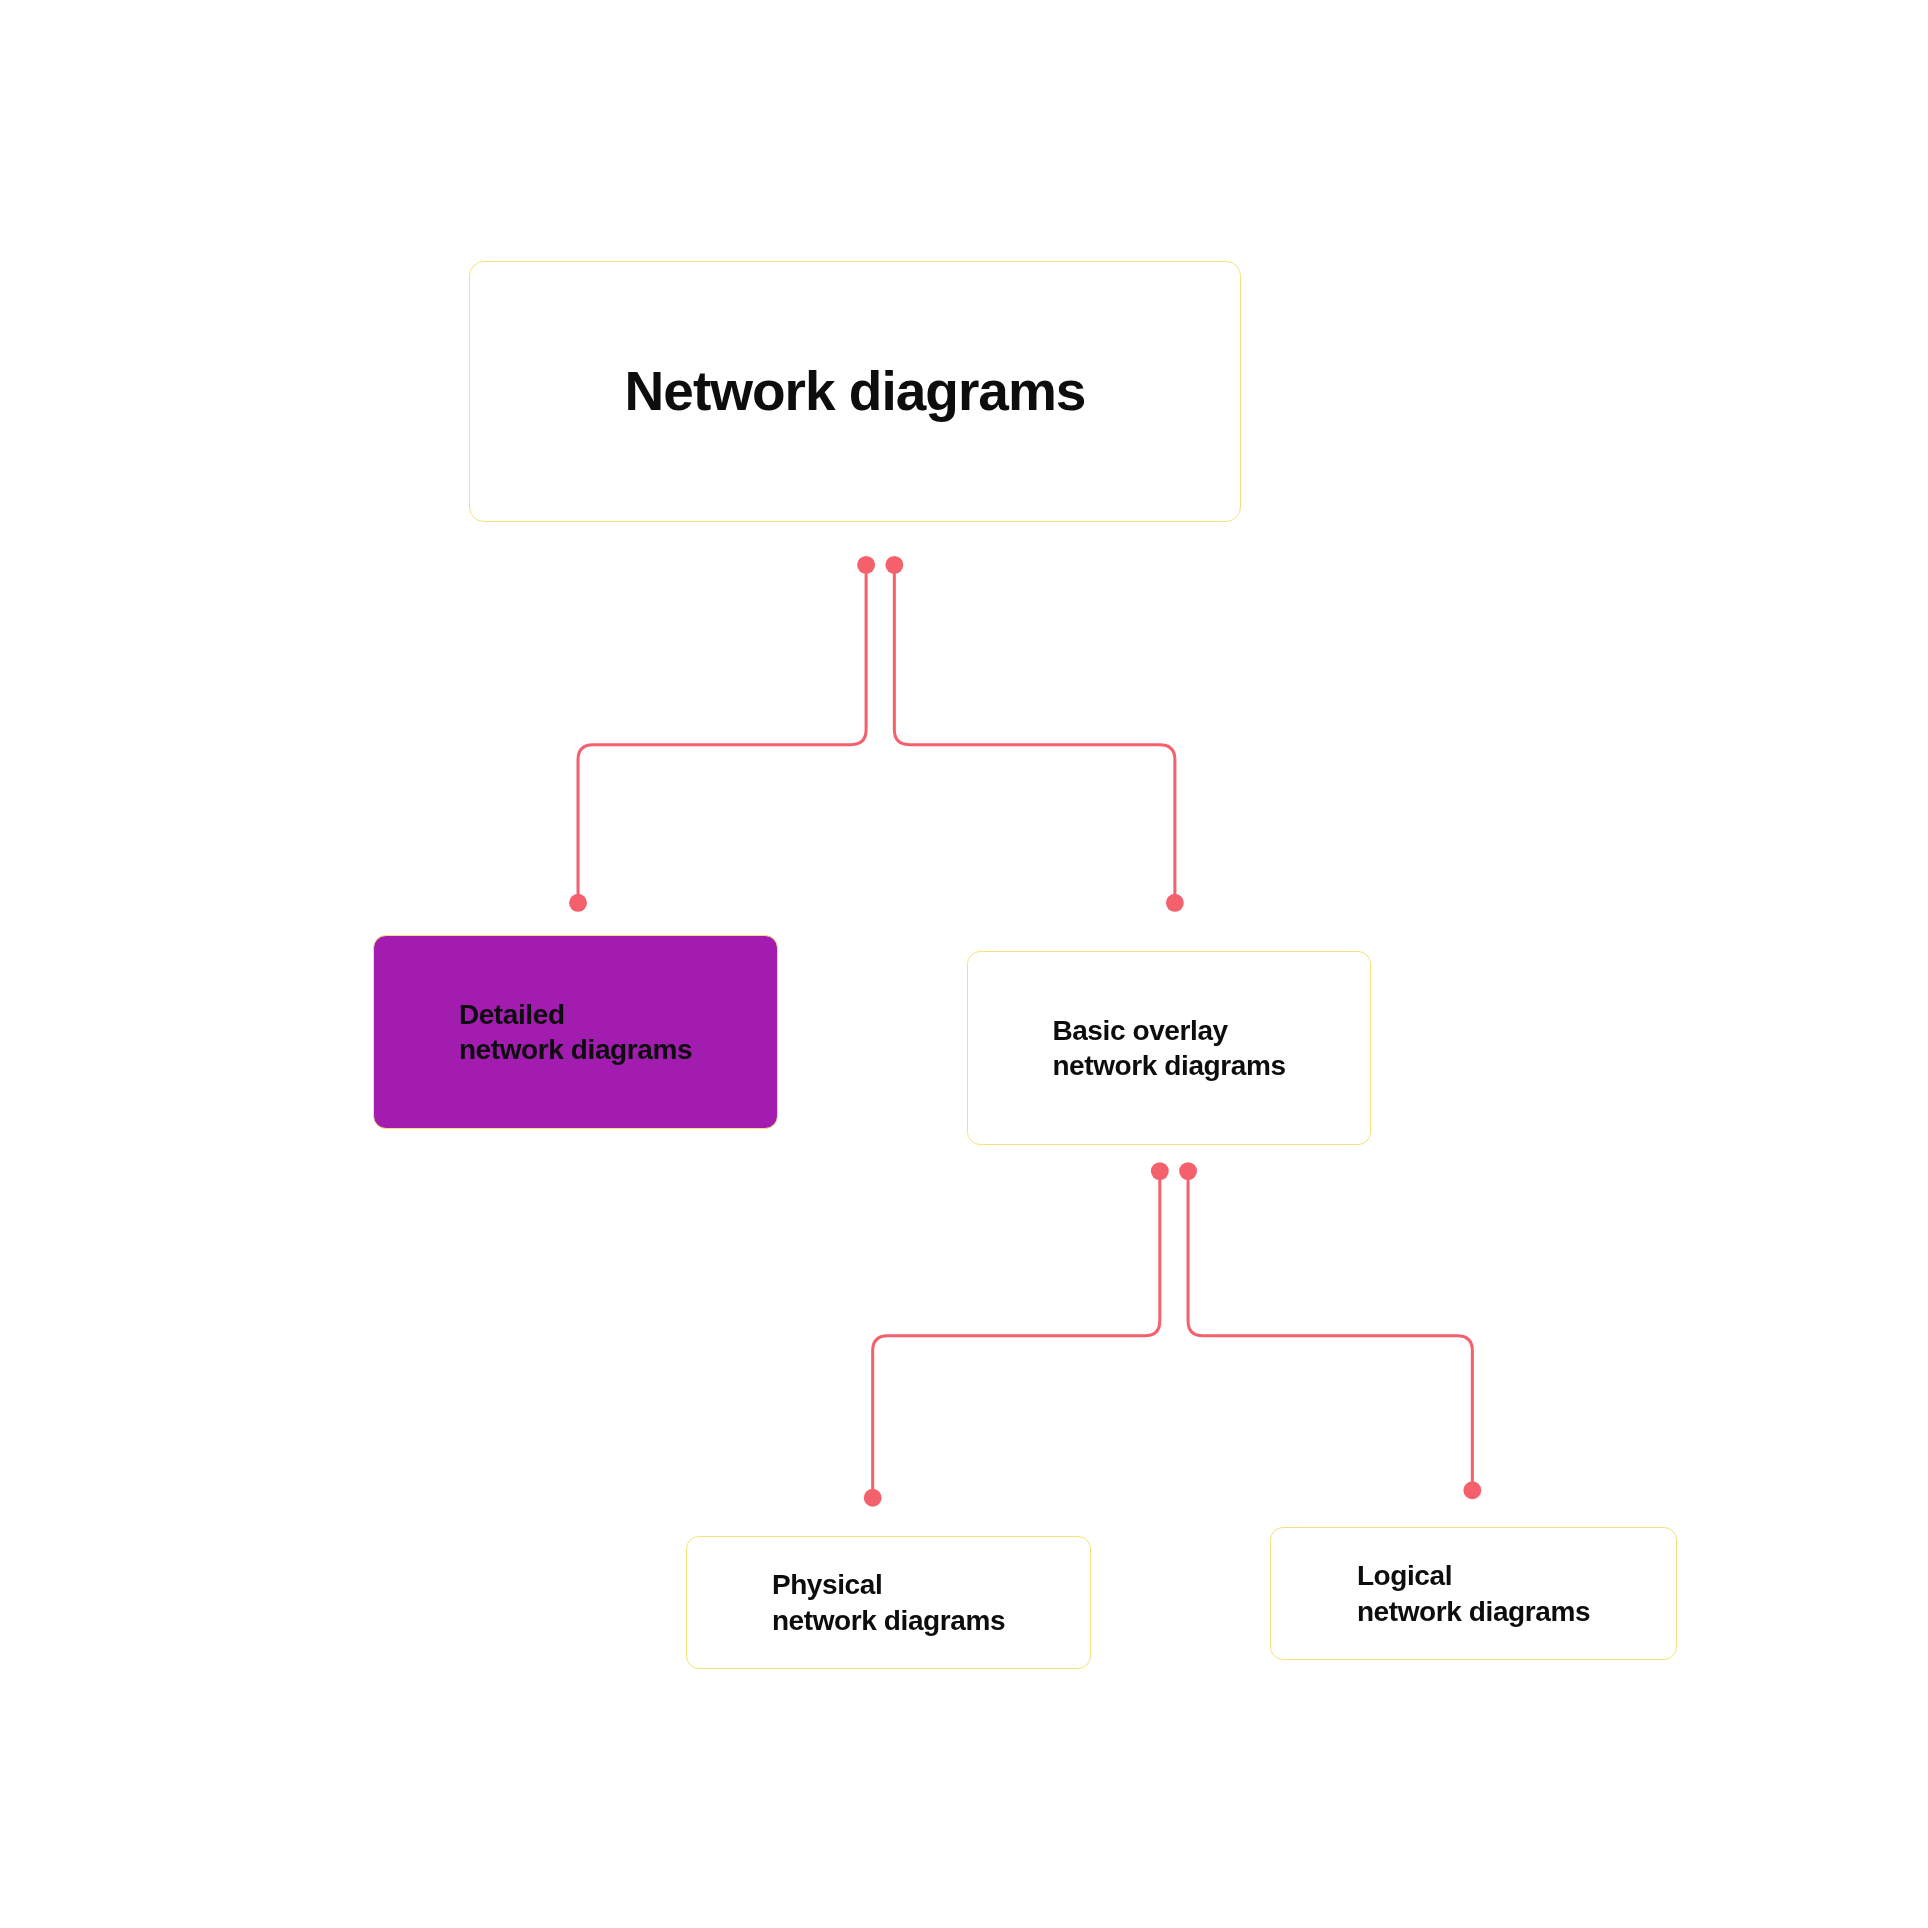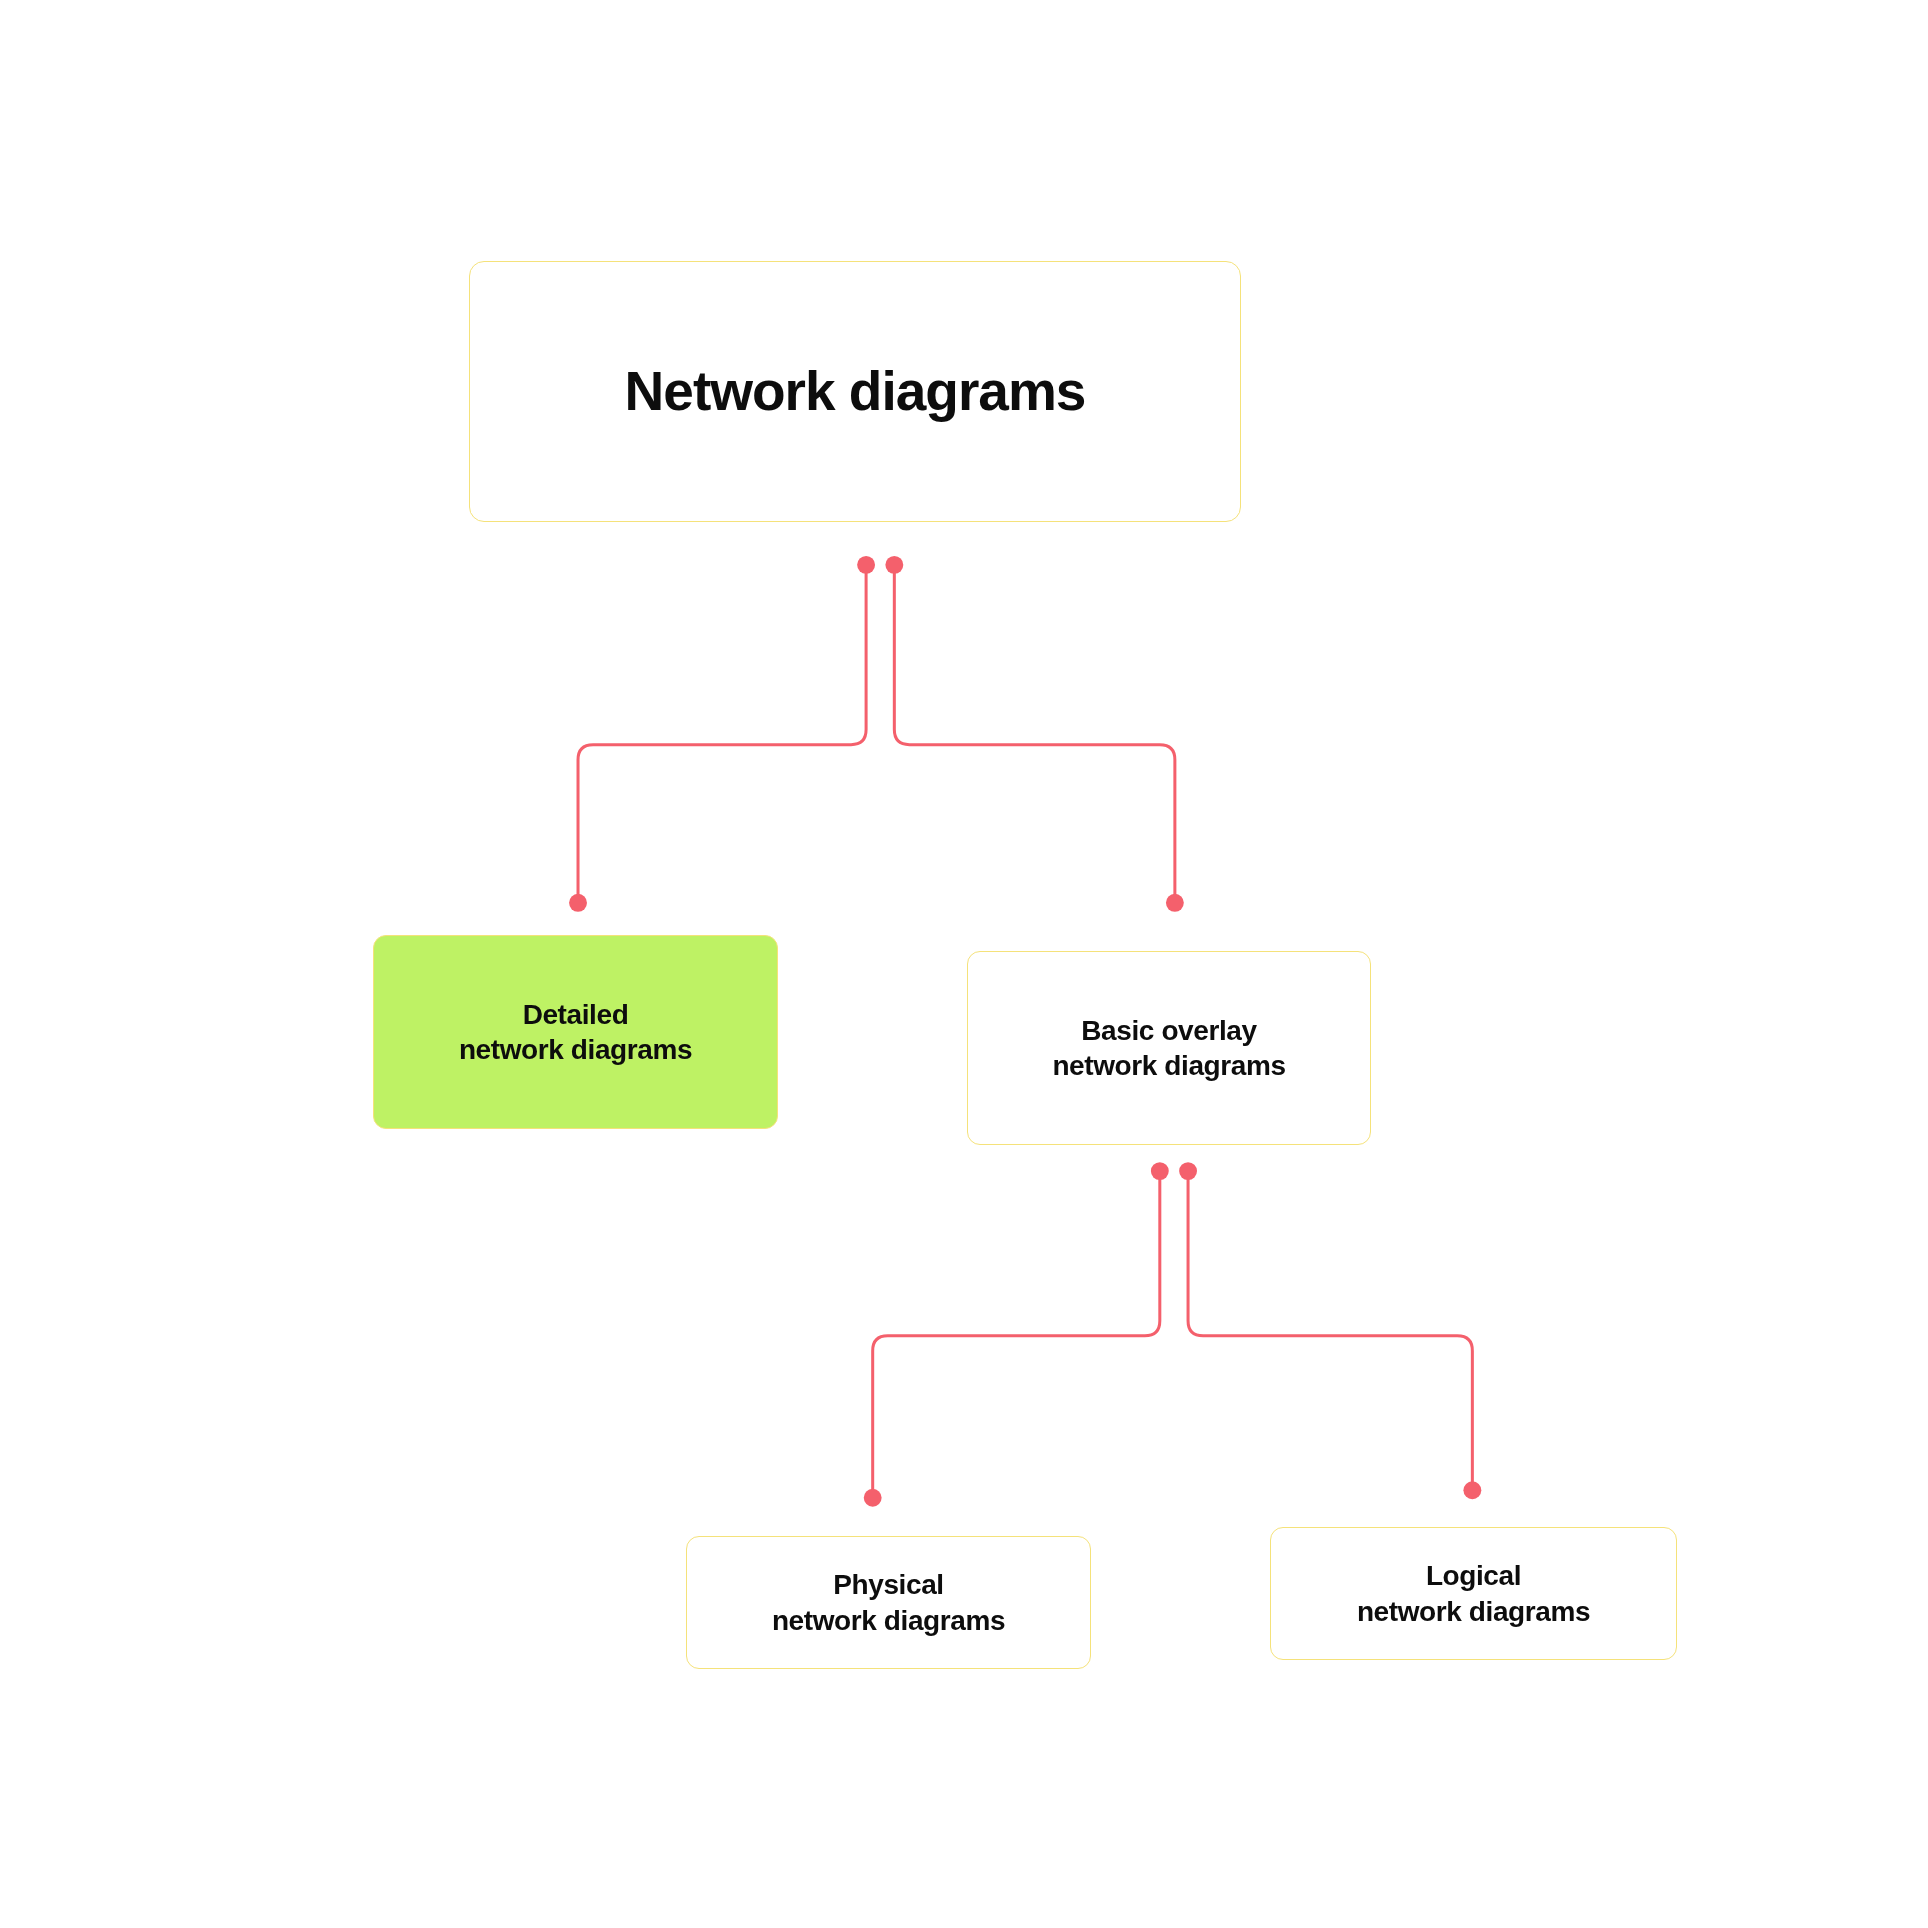--- a/index.html
+++ b/index.html
@@ -29,21 +29,20 @@
   }
   .node {
     position: absolute;
     box-sizing: border-box;
     background: #ffffff;
     border: 1.9px solid #F5E27A;
     border-radius: 13px;
     display: flex;
     align-items: center;
     justify-content: center;
-    text-align: center;
   }
   .node-label {
     color: #0d0d0d;
     font-weight: bold;
     line-height: 1.26;
     letter-spacing: -0.2px;
     white-space: pre-line;
   }
   .node.root {
     left: 469px;
@@ -114,21 +113,21 @@
       <circle cx="1262" cy="1244" r="9.5" fill="#F4606C"></circle>
       <circle cx="927" cy="1591" r="9.5" fill="#F4606C"></circle>
       <circle cx="1564" cy="1583" r="9.5" fill="#F4606C"></circle>
     </g>
   </svg>
 
   <div class="node root" style="border-color: rgb(245, 226, 122); background: rgb(255, 255, 255);">
     <span class="node-label" style="color: rgb(13, 13, 13);">Network diagrams</span>
   </div>
 
-  <div class="node lvl2a" style="border-color: rgb(245, 226, 122); background: #bef264;">
+  <div class="node lvl2a" style="border-color: rgb(245, 226, 122); background: #a21caf;">
     <span class="node-label" style="color: rgb(13, 13, 13);">Detailed
 network diagrams</span>
   </div>
 
   <div class="node lvl2b" style="border-color: rgb(245, 226, 122); background: rgb(255, 255, 255);">
     <span class="node-label" style="color: rgb(13, 13, 13);">Basic overlay
 network diagrams</span>
   </div>
 
   <div class="node lvl3a" style="border-color: rgb(245, 226, 122); background: rgb(255, 255, 255);">

